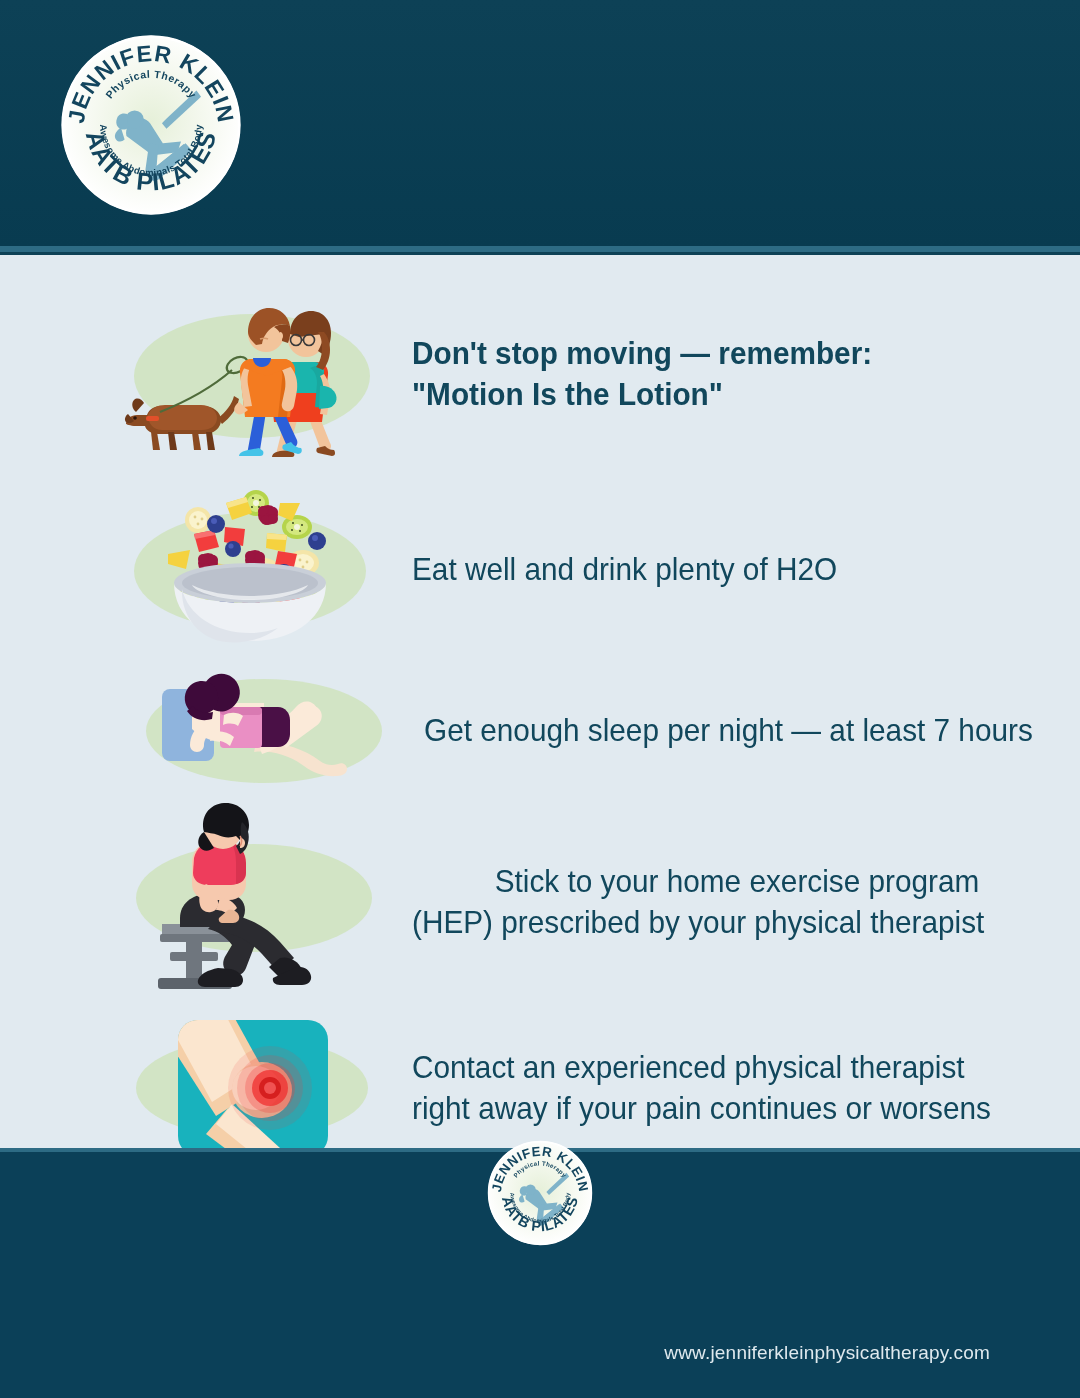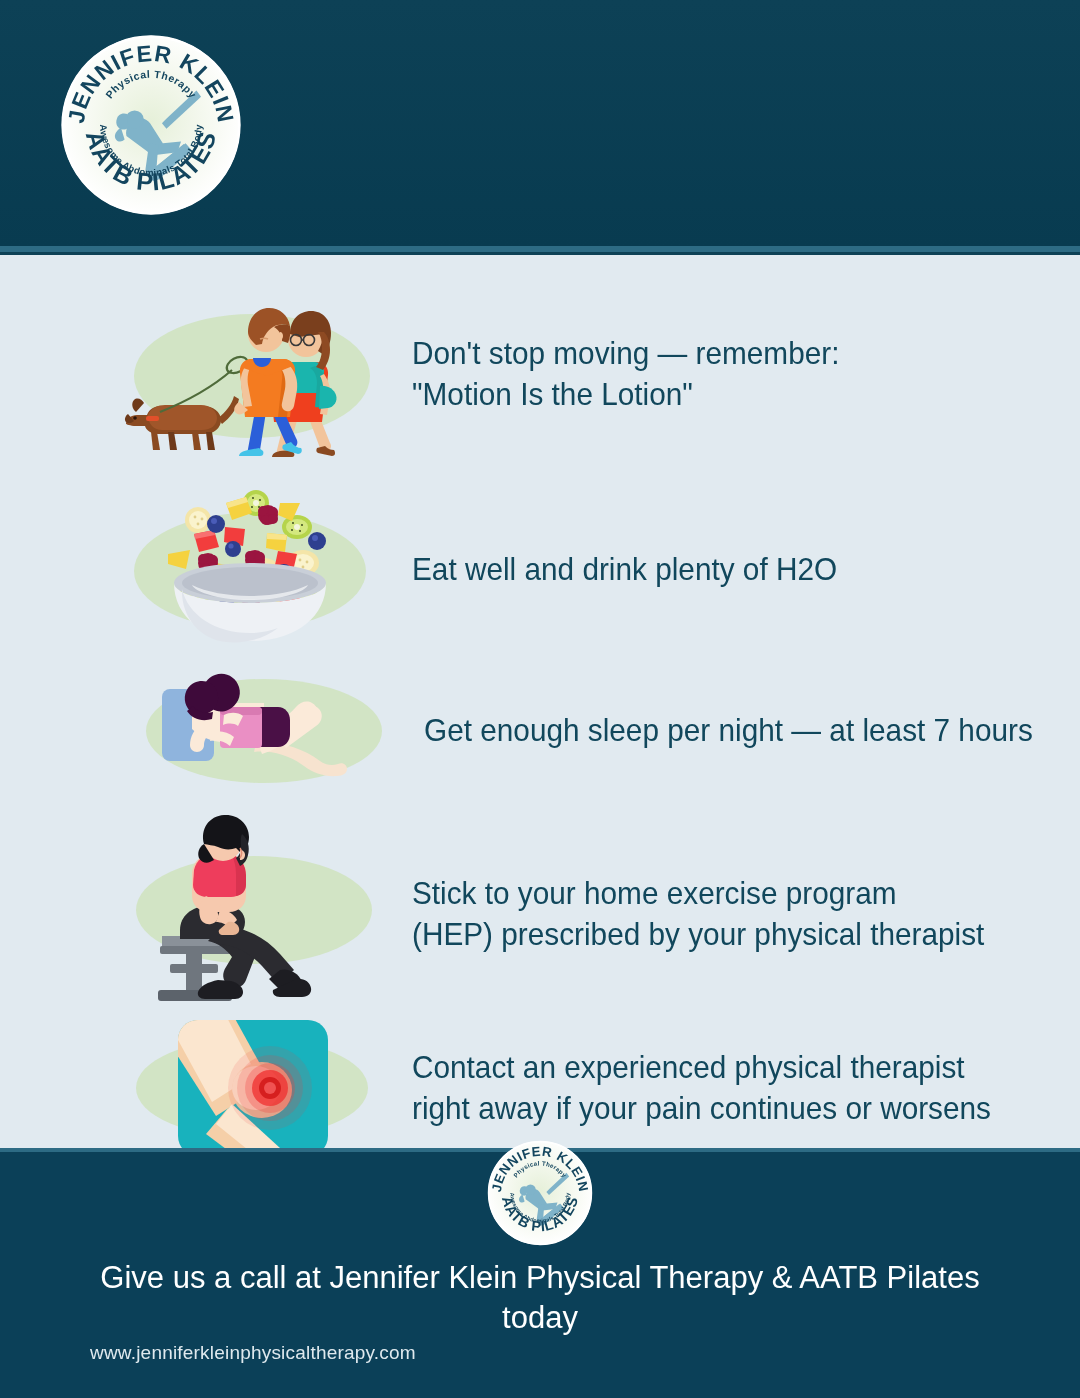--- a/index.html
+++ b/index.html
@@ -104,24 +104,24 @@
     font-family: "Liberation Sans Narrow", "Liberation Sans", sans-serif;
     font-size: 32px;
     line-height: 41px;
     color: #11475c;
     transform: scaleX(0.93);
     transform-origin: left center;
   }
   .tip-text .ln { display: block; white-space: nowrap; }
 
   
-  #row-0 { top: 8px;   height: 215px; }
+  #row-0 { top: 8px;   height: 215px; font-weight: bold; }
   #row-1 { top: 221px; height: 180px; }
   #row-2 { top: 405px; height: 135px; margin-left: 12px; }
-  #row-3 { top: 556px; height: 200px; }
+  #row-3 { top: 544px; height: 200px; text-align: right; }
   #row-4 { top: 754px; height: 152px; }
 
   #row-0 .tip-art, #row-0 .tip-text { top: 0; height: 215px; }
   #row-1 .tip-art, #row-1 .tip-text { top: 0; height: 180px; }
   #row-2 .tip-art, #row-2 .tip-text { top: 0; height: 135px; }
   #row-3 .tip-art, #row-3 .tip-text { top: 0; height: 200px; }
   #row-4 .tip-art, #row-4 .tip-text { top: 0; height: 152px; }
 
   .tip-text { display: flex; flex-direction: column; justify-content: center; }
 
@@ -159,21 +159,21 @@
     font-size: 31px;
     line-height: 40px;
     color: #ffffff;
   }
   .footer-cta .ln { display: block; }
   .footer-url {
     position: absolute;
     left: 90px;
     top: 1342px;
     width: 900px;
-    text-align: left;
+    text-align: right;
     font-family: "Liberation Sans Narrow", "Liberation Sans", sans-serif;
     font-size: 19px;
     color: #dfe9ee;
     letter-spacing: 0.2px;
   }
 </style>
 </head>
 <body>
 
 <div class="poster">
@@ -612,17 +612,16 @@
     </text>
     <text font-family="'Liberation Sans Narrow','Liberation Sans',sans-serif" font-size="27" font-weight="bold" fill="#13455e" letter-spacing="1.2">
       <textPath href="#arcBotB" startOffset="50%" text-anchor="middle">AATB PILATES</textPath>
     </text>
     <text font-family="'Liberation Sans Narrow','Liberation Sans',sans-serif" font-size="10.5" font-weight="bold" fill="#13455e" letter-spacing="0.3">
       <textPath href="#arcBotInnerB" startOffset="50%" text-anchor="middle">Awesome Abdominals Total Body</textPath>
     </text>
   </svg>
 
   <div class="footer-cta">
-    <span class="ln">Give us a call at Jennifer Klein Physical Therapy &amp; AATB Pilates today</span>
   </div>
   <div class="footer-url">www.jenniferkleinphysicaltherapy.com</div>
 
 </div>
 
 </body></html>

